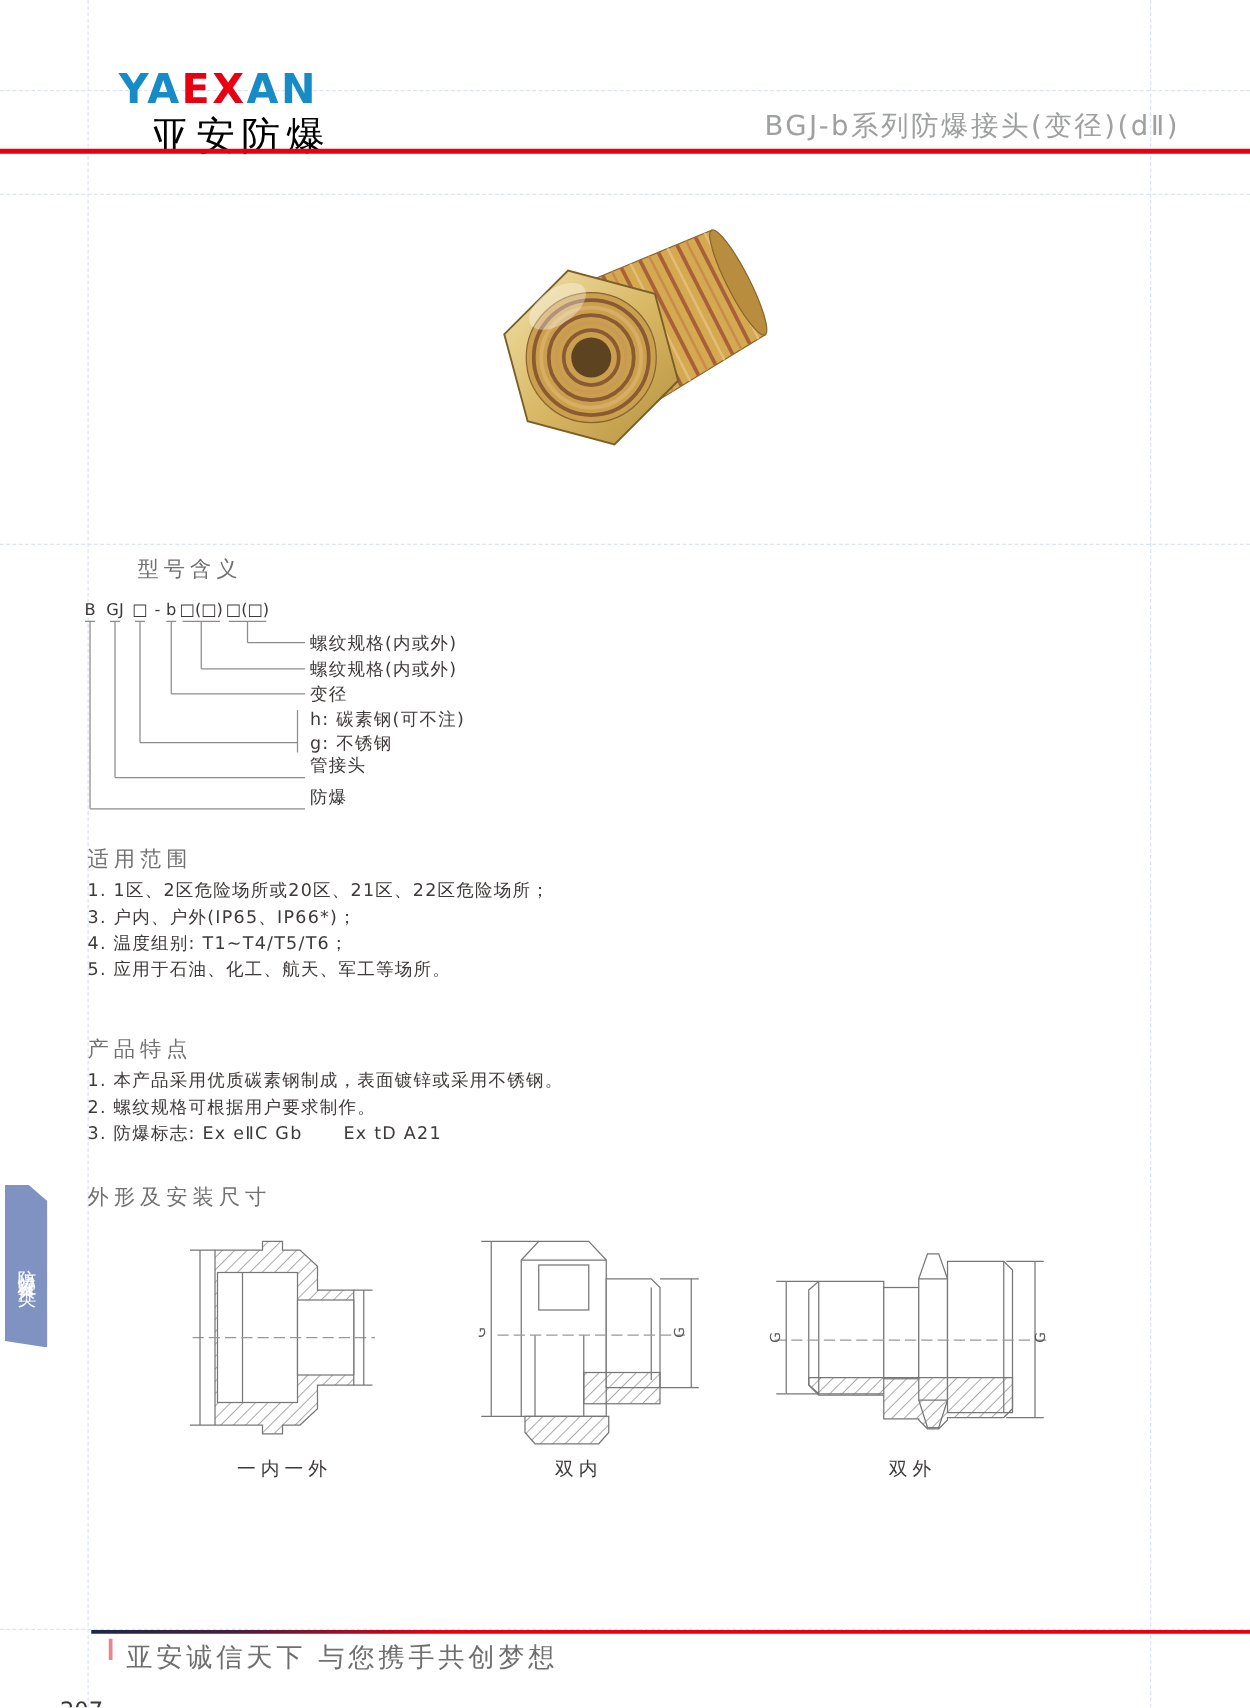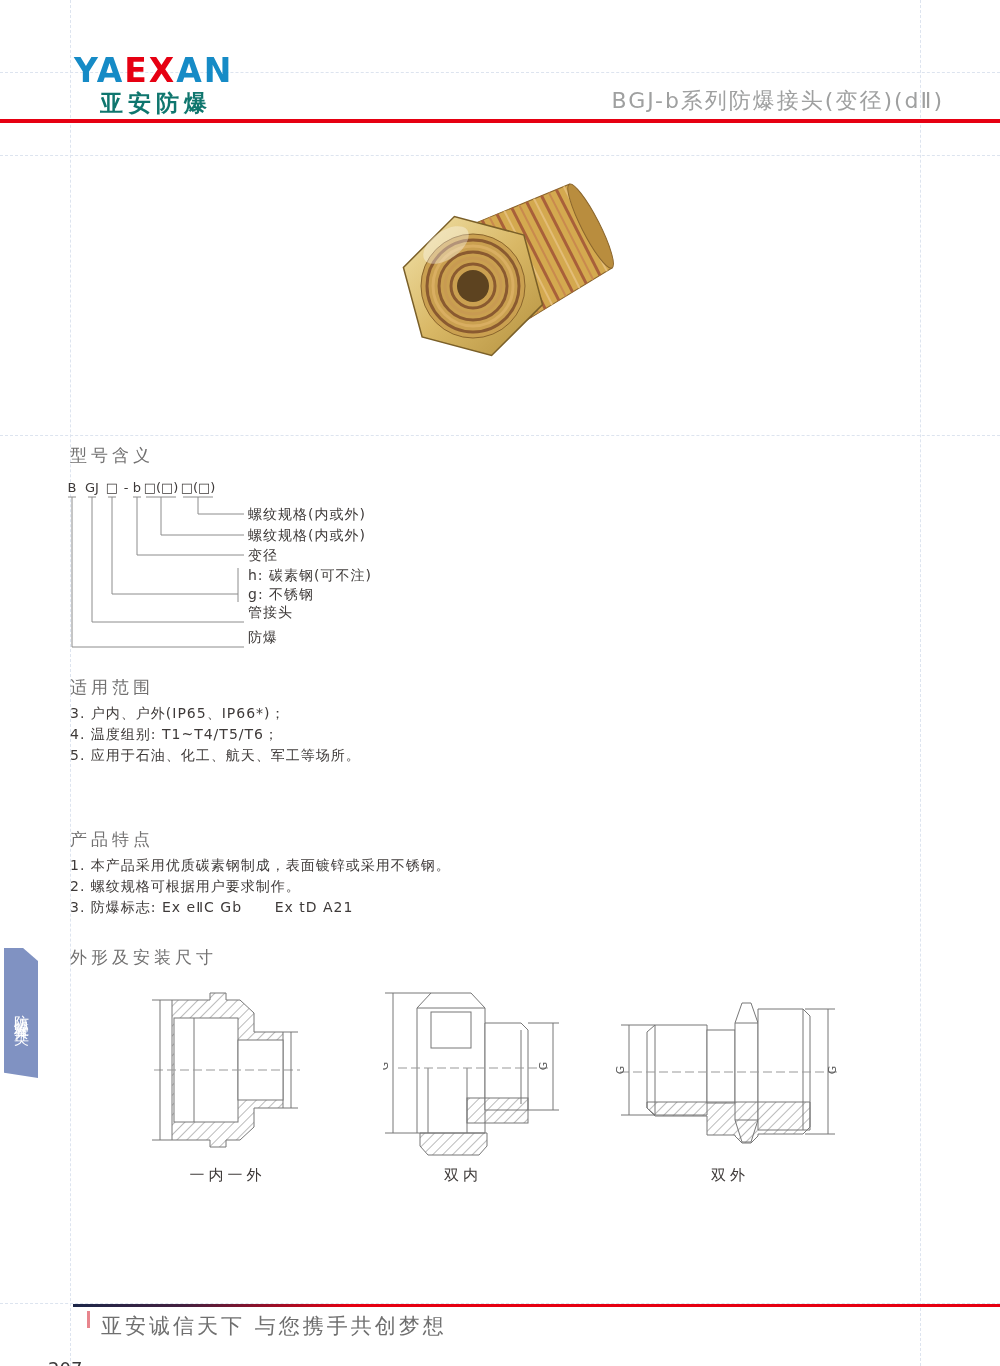--- a/index.html
+++ b/index.html
@@ -2,24 +2,24 @@
 <html><head>
 <meta charset="utf-8">
 <style>
   html,body{margin:0;padding:0;background:#fff;}
   .page{position:relative;width:1000px;height:1366px;background:#ffffff;overflow:hidden;
         font-family:"DejaVu Sans","Liberation Sans",sans-serif;color:#3e3a39;}
   
   .guide-v{position:absolute;top:0;bottom:0;width:0;border-left:1px dashed #dde4ef;z-index:0;}
   .guide-h{position:absolute;left:0;right:0;height:0;border-top:1px dashed #dde4ef;z-index:0;}
   
-  .logo{position:absolute;left:74px;top:56px;z-index:2;}
+  .logo{position:absolute;left:95px;top:56px;z-index:2;}
   .logo-en{font-size:33px;font-weight:bold;letter-spacing:2px;line-height:30px;}
   .logo-en .b{color:#168bc6;} .logo-en .r{color:#e60012;}
-  .logo-cn{font-size:23px;font-weight:bold;color:#0f766e;letter-spacing:5px;margin:2px 0 0 26px;}
+  .logo-cn{font-size:31px;font-weight:normal;color:#000000;letter-spacing:5px;margin:2px 0 0 26px;}
   .page-title{position:absolute;right:56px;top:86px;font-size:22px;color:#9fa0a0;
               letter-spacing:2px;z-index:2;}
   .red-rule{position:absolute;left:0;right:0;top:119px;height:4px;background:#e60012;z-index:2;}
   
   .sec-title{position:absolute;left:70px;font-size:17px;color:#727171;letter-spacing:4px;z-index:2;}
   
   .text-block{position:absolute;left:70px;z-index:2;}
   .text-line{font-size:14px;line-height:21px;letter-spacing:1px;color:#3e3a39;white-space:pre;}
   
   .side-tab{position:absolute;left:4px;top:948px;width:34px;height:130px;background:#8092c2;
@@ -91,21 +91,21 @@
     <circle cx="75" cy="103" r="52" fill="#caa050" stroke="#8a652c"></circle>
     <circle cx="75" cy="103" r="46" fill="none" stroke="#8a5a30" stroke-width="3"></circle>
     <circle cx="75" cy="103" r="40" fill="none" stroke="#d9ae62" stroke-width="3"></circle>
     <circle cx="75" cy="103" r="34" fill="none" stroke="#8a5a30" stroke-width="3"></circle>
     <circle cx="75" cy="103" r="28" fill="none" stroke="#c89a52" stroke-width="3"></circle>
     <circle cx="75" cy="103" r="22" fill="none" stroke="#8a5a30" stroke-width="3"></circle>
     <circle cx="75" cy="103" r="16" fill="#5d4320"></circle>
     <ellipse cx="48" cy="62" rx="26" ry="14" fill="#ffffff" opacity="0.35" transform="rotate(-35 48 62)"></ellipse>
   </svg>
 
-  <div class="sec-title" style="top:444px;">型号含义</div>
+  <div class="sec-title" style="top:444px;margin-left:40px;">型号含义</div>
   <svg class="drawing" style="left:60px;top:476px;" width="420" height="185" viewBox="0 0 420 185">
     <g fill="#3e3a39" font-size="13" text-anchor="middle">
       <text x="12" y="16">B</text>
       <text x="32" y="16">GJ</text>
       <text x="52" y="16">□</text>
       <text x="66" y="16">-</text>
       <text x="77" y="16">b</text>
       <text x="101" y="16">□(□)</text>
       <text x="138" y="16">□(□)</text>
     </g>
@@ -136,20 +136,21 @@
       <text x="188" y="84">变径</text>
       <text x="188" y="104">h: 碳素钢(可不注)</text>
       <text x="188" y="123">g: 不锈钢</text>
       <text x="188" y="141">管接头</text>
       <text x="188" y="166">防爆</text>
     </g>
   </svg>
 
   <div class="sec-title" style="top:676px;">适用范围</div>
   <div class="text-block" style="top:703px;">
+    <div class="text-line">1. 1区、2区危险场所或20区、21区、22区危险场所；</div>
     <div class="text-line">3. 户内、户外(IP65、IP66*)；</div>
     <div class="text-line">4. 温度组别: T1~T4/T5/T6；</div>
     <div class="text-line">5. 应用于石油、化工、航天、军工等场所。</div>
   </div>
 
   <div class="sec-title" style="top:828px;">产品特点</div>
   <div class="text-block" style="top:855px;">
     <div class="text-line">1. 本产品采用优质碳素钢制成，表面镀锌或采用不锈钢。</div>
     <div class="text-line">2. 螺纹规格可根据用户要求制作。</div>
     <div class="text-line">3. 防爆标志: Ex eⅡC Gb      Ex tD A21</div>

